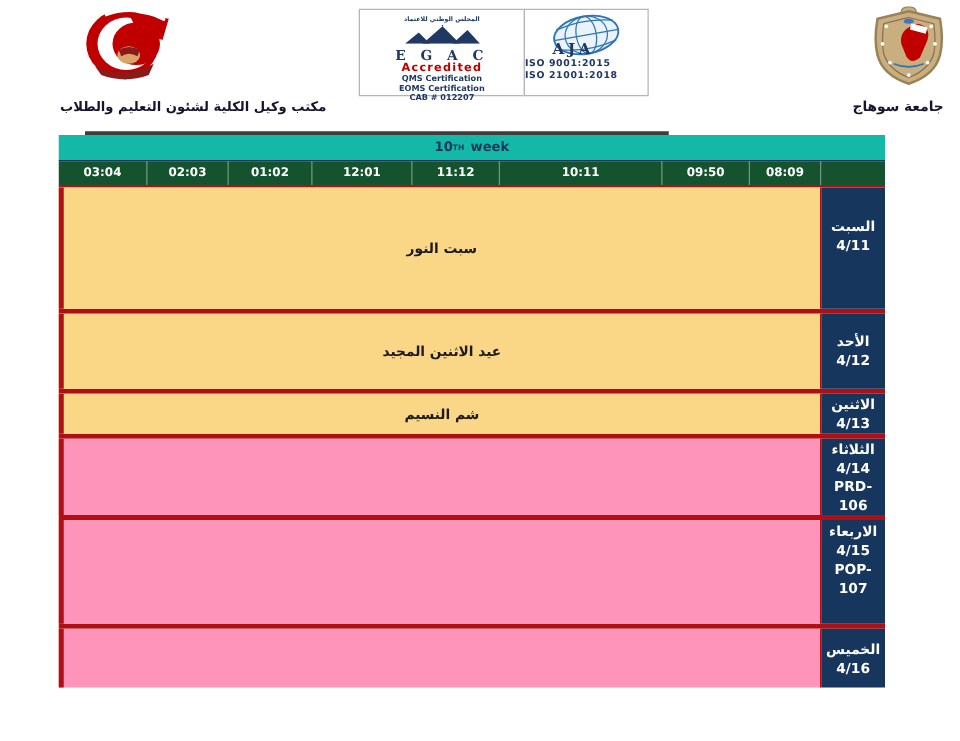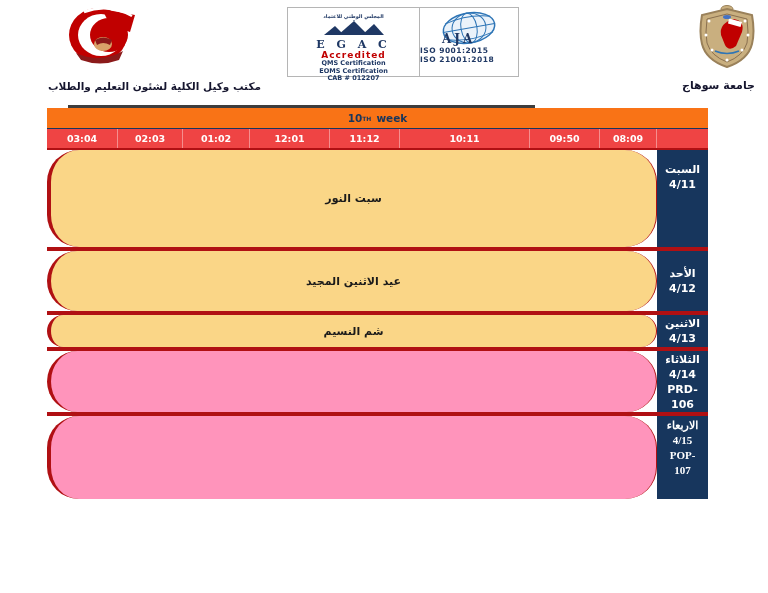--- a/index.html
+++ b/index.html
@@ -30,57 +30,57 @@
   .aja-iso { font-size:7.5px; color:#1F3864; font-weight:bold; line-height:9px; letter-spacing:0.5px; }
   #university-emblem { left:696px; top:5px; width:62px; height:66px; }
 
   #office-title { left:48px; top:80px; font-size:10.5px; font-weight:bold; color:#15152e; }
   #university-title { left:682px; top:79px; font-size:11px; font-weight:bold; color:#15152e; }
   #divider-line { left:68px; top:105px; width:467px; height:3px; background:#3d3d3d; }
 
   
   #timetable { left:47px; top:108px; width:661px; }
   .week-bar {
-    height:21px; background:#f97316; color:#17365D; font-weight:bold; font-size:10.5px;
+    height:21px; background:#14b8a6; color:#17365D; font-weight:bold; font-size:10.5px;
     display:flex; align-items:center; justify-content:center;
     border-bottom:1px solid #17365D; box-sizing:border-box;
   }
   .week-bar sup { font-size:6px; vertical-align:super; }
   .week-word { margin-left:5px; }
 
-  .time-row { display:flex; height:19px; background:#ef4444; }
+  .time-row { display:flex; height:19px; background:#14532d; }
   .time-cell {
     box-sizing:border-box; height:100%; color:#ffffff; font-size:9.5px; font-weight:bold;
     display:flex; align-items:center; justify-content:center;
     border-right:1px solid rgba(255,255,255,0.40);
   }
   .w0{width:71px} .w1{width:65px} .w2{width:67px} .w3{width:80px}
   .w4{width:70px} .w5{width:130px} .w6{width:70px} .w7{width:57px}
   .wblank{width:51px; border-right:none;}
 
   .trow { display:flex; box-sizing:border-box; border-top:4px solid #B01013; }
   .trow.first { border-top-width:2px; }
   .r0{height:99px} .r1{height:64px} .r2{height:36px} .r3{height:65px} .r4{height:87px} .r5{height:51px}
 
   .content-cell {
     box-sizing:border-box; width:610px;
     border-left:4px solid #B01013; border-right:1px solid #B01013;
     display:flex; align-items:center; justify-content:center;
-    font-weight:bold; font-size:11px; color:#1a1a1a;border-radius:32px;
+    font-weight:bold; font-size:11px; color:#1a1a1a;
   }
   .tan  { background:#FAD687; }
   .pink { background:#FF94BB; }
 
   .day-cell {
     box-sizing:border-box; width:51px; background:#17365D; color:#ffffff;
     font-weight:bold; font-size:11px; line-height:15px; text-align:center;
     display:flex; flex-direction:column; align-items:center; justify-content:center;
   }
-  .day-top  { justify-content:flex-start; padding-top:12px; }
-  .day-top2 { justify-content:flex-start; padding-top:2px;font-family:Liberation Serif, serif; }
+  .day-top  { justify-content:flex-start; padding-top:24px; }
+  .day-top2 { justify-content:flex-start; padding-top:2px; }
 </style>
 </head>
 <body>
 
 <div class="abs" id="faculty-logo">
   <svg width="86" height="62" viewBox="0 0 86 62">
     <ellipse cx="42" cy="31" rx="29" ry="27" fill="#C00000"></ellipse>
     <ellipse cx="45" cy="31" rx="23" ry="21" fill="#FFFFFF"></ellipse>
     <ellipse cx="53" cy="31" rx="19" ry="17" fill="#C00000"></ellipse>
     <path d="M46 5 L79 11 L74 28 L54 21 Z" fill="#C00000"></path>
@@ -204,14 +204,21 @@
   <div class="trow r4">
     <div class="content-cell pink"></div>
     <div class="day-cell day-top2">
       <div>الاربعاء</div>
       <div>4/15</div>
       <div>POP-</div>
       <div>107</div>
     </div>
   </div>
 
+  <div class="trow r5">
+    <div class="content-cell pink"></div>
+    <div class="day-cell">
+      <div>الخميس</div>
+      <div>4/16</div>
+    </div>
+  </div>
 
 </div>
 
 </body></html>

